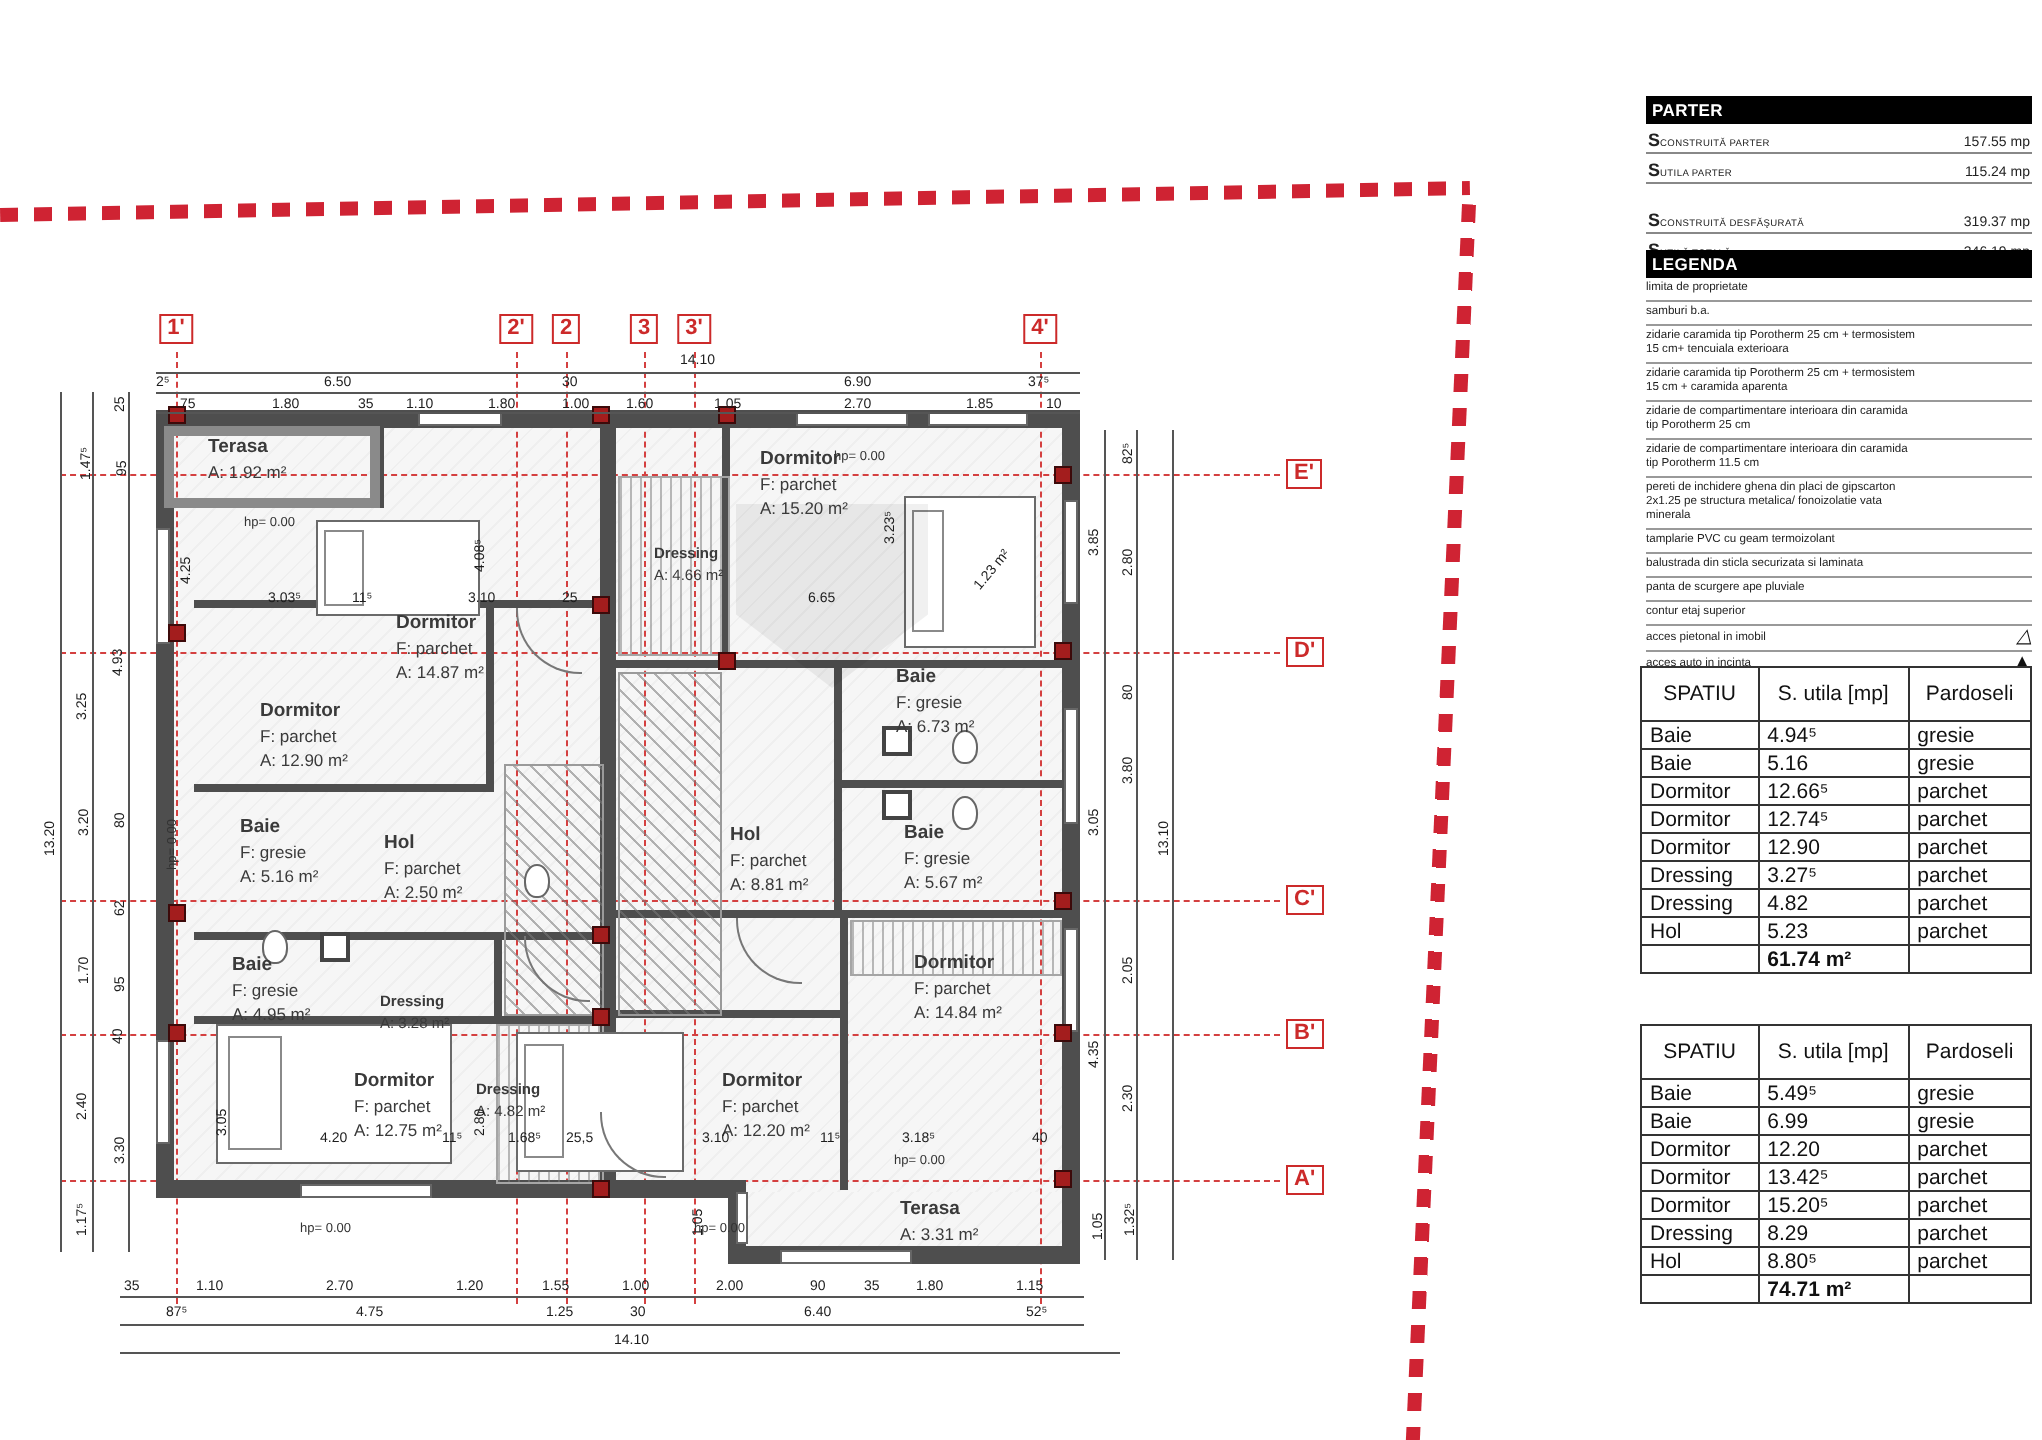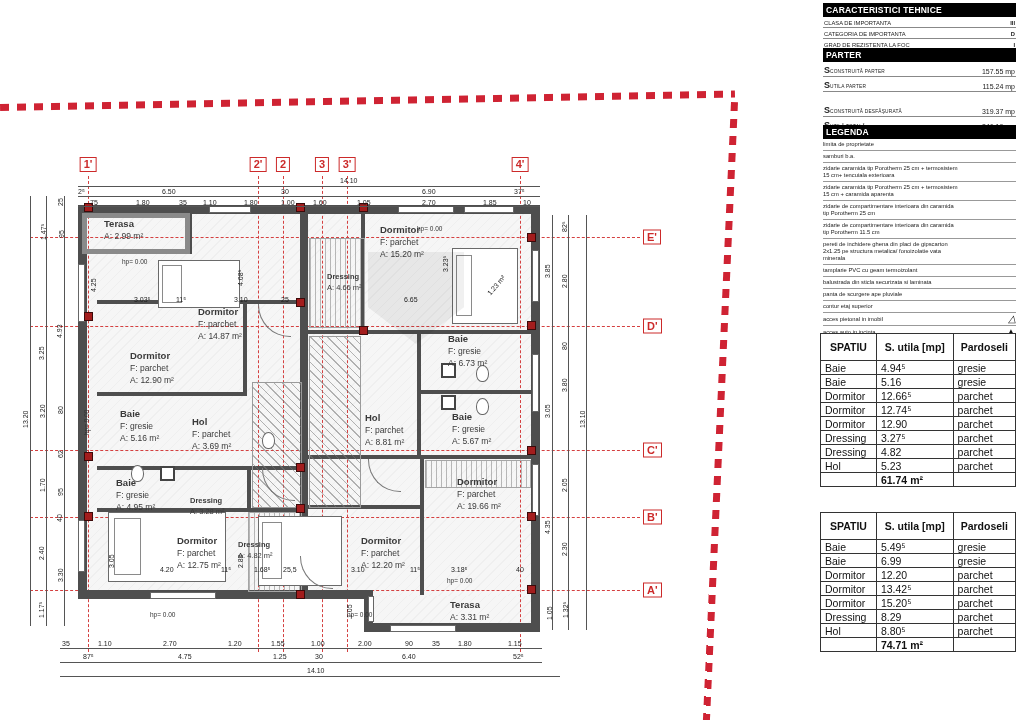--- a/index.html
+++ b/index.html
@@ -47,21 +47,21 @@
   .srow .big{font-size:9px;font-weight:bold;}
   .srow .sub{font-size:4.8px;letter-spacing:.2px;}
   .lrow{display:flex;justify-content:space-between;align-items:center;border-bottom:.5px solid #999;padding:2px 0;}
   .lrow .ltxt{width:138px;line-height:7px;}
   .lsym{width:44px;display:flex;justify-content:flex-end;align-items:center;height:100%;}
   .s-trio{font-size:10px;line-height:8px;color:#111;}
   .s-trif{font-size:10px;line-height:8px;color:#111;}
   table.sup{border-collapse:collapse;background:#fff;font-size:10.5px;color:#111;width:196px;border:1.2px solid #333;}
   table.sup td,table.sup th{border:1px solid #333;padding:0 4px;height:13px;text-align:left;}
   table.sup .ttl{font-weight:bold;font-size:12px;text-align:center;height:22px;border-bottom:1.2px solid #333;}
-  table.sup th{font-weight:bold;font-size:10.5px;height:26px;}
+  table.sup th{font-weight:normal;font-size:10.5px;height:26px;}
   table.sup th.c,table.sup td.c{text-align:center;}
   table.sup .tot{font-weight:bold;}
 </style>
 </head>
 <body>
 
 <div id="canvas">
 
   <div id="plan">
 
@@ -176,41 +176,41 @@
       <div class="gbox" style="top: 157px; left: 520px;">4'</div>
     <div class="gbox side" style="left: 643px; top: 237px;">E'</div>
       <div class="gbox side" style="left: 643px; top: 326px;">D'</div>
       <div class="gbox side" style="left: 643px; top: 450px;">C'</div>
       <div class="gbox side" style="left: 643px; top: 517px;">B'</div>
       <div class="gbox side" style="left: 643px; top: 590px;">A'</div>
 
     <div class="room" style="left: 104px; top: 218px;">
         <span class="rn">Terasa</span>
 
-        <span class="ra">A: 2.99 m²</span>
+        <span class="ra">A: 1.92 m²</span>
       </div>
       <div class="room" style="left: 198px; top: 306px;">
         <span class="rn">Dormitor</span>
         <span class="rf">F:  parchet</span>
         <span class="ra">A: 14.87 m²</span>
       </div>
       <div class="room" style="left: 130px; top: 350px;">
         <span class="rn">Dormitor</span>
         <span class="rf">F:  parchet</span>
         <span class="ra">A: 12.90 m²</span>
       </div>
       <div class="room" style="left: 120px; top: 408px;">
         <span class="rn">Baie</span>
         <span class="rf">F:  gresie</span>
         <span class="ra">A: 5.16 m²</span>
       </div>
       <div class="room" style="left: 192px; top: 416px;">
         <span class="rn">Hol</span>
         <span class="rf">F: parchet</span>
-        <span class="ra">A: 3.69 m²</span>
+        <span class="ra">A: 2.50 m²</span>
       </div>
       <div class="room" style="left: 116px; top: 477px;">
         <span class="rn">Baie</span>
         <span class="rf">F:  gresie</span>
         <span class="ra">A: 4.95 m²</span>
       </div>
       <div class="room sm" style="left: 190px; top: 495px;">
         <span class="rn">Dressing</span>
 
         <span class="ra">A: 3.28 m²</span>
@@ -246,21 +246,21 @@
         <span class="ra">A: 8.81 m²</span>
       </div>
       <div class="room" style="left: 452px; top: 411px;">
         <span class="rn">Baie</span>
         <span class="rf">F:  gresie</span>
         <span class="ra">A: 5.67 m²</span>
       </div>
       <div class="room" style="left: 457px; top: 476px;">
         <span class="rn">Dormitor</span>
         <span class="rf">F:  parchet</span>
-        <span class="ra">A: 19.66 m²</span>
+        <span class="ra">A: 14.84 m²</span>
       </div>
       <div class="room" style="left: 361px; top: 535px;">
         <span class="rn">Dormitor</span>
         <span class="rf">F:  parchet</span>
         <span class="ra">A: 12.20 m²</span>
       </div>
       <div class="room" style="left: 450px; top: 599px;">
         <span class="rn">Terasa</span>
 
         <span class="ra">A: 3.31 m²</span>
@@ -351,35 +351,20 @@
     <span class="dim hp" style="left: 122px; top: 258px;">hp=  0.00</span>
       <span class="dim hp" style="left: 417px; top: 225px;">hp=  0.00</span>
       <span class="dim hp" style="left: 150px; top: 611px;">hp=  0.00</span>
       <span class="dim hp" style="left: 347px; top: 611px;">hp=  0.00</span>
       <span class="dim hp" style="left: 447px; top: 577px;">hp=  0.00</span>
       <span class="dim hp" style="left: 83px; top: 435px; transform: rotate(-90deg);">hp= 0.00</span>
 
     <div class="wshield" style="left:368px;top:252px;width:96px;height:92px;"></div>
   </div>
 
-  <div class="panel" style="left:823px;top:3px;width:193px;">
-    <div class="pbar">CARACTERISTICI TEHNICE</div>
-    <div class="prow">
-        <span>CLASA DE IMPORTANTA</span>
-        <span class="v">III</span>
-      </div>
-      <div class="prow">
-        <span>CATEGORIA DE IMPORTANTA</span>
-        <span class="v">D</span>
-      </div>
-      <div class="prow">
-        <span>GRAD DE REZISTENTA LA FOC</span>
-        <span class="v">I</span>
-      </div>
-  </div>
 
   <div class="panel" style="left:823px;top:48px;width:193px;">
     <div class="pbar">PARTER</div>
     <div class="srow">
         <span><b class="big">S</b><span class="sub">CONSTRUITĂ PARTER</span></span>
         <span>157.55 mp</span>
       </div>
       <div class="srow">
         <span><b class="big">S</b><span class="sub">UTILA PARTER</span></span>
         <span>115.24 mp</span>

